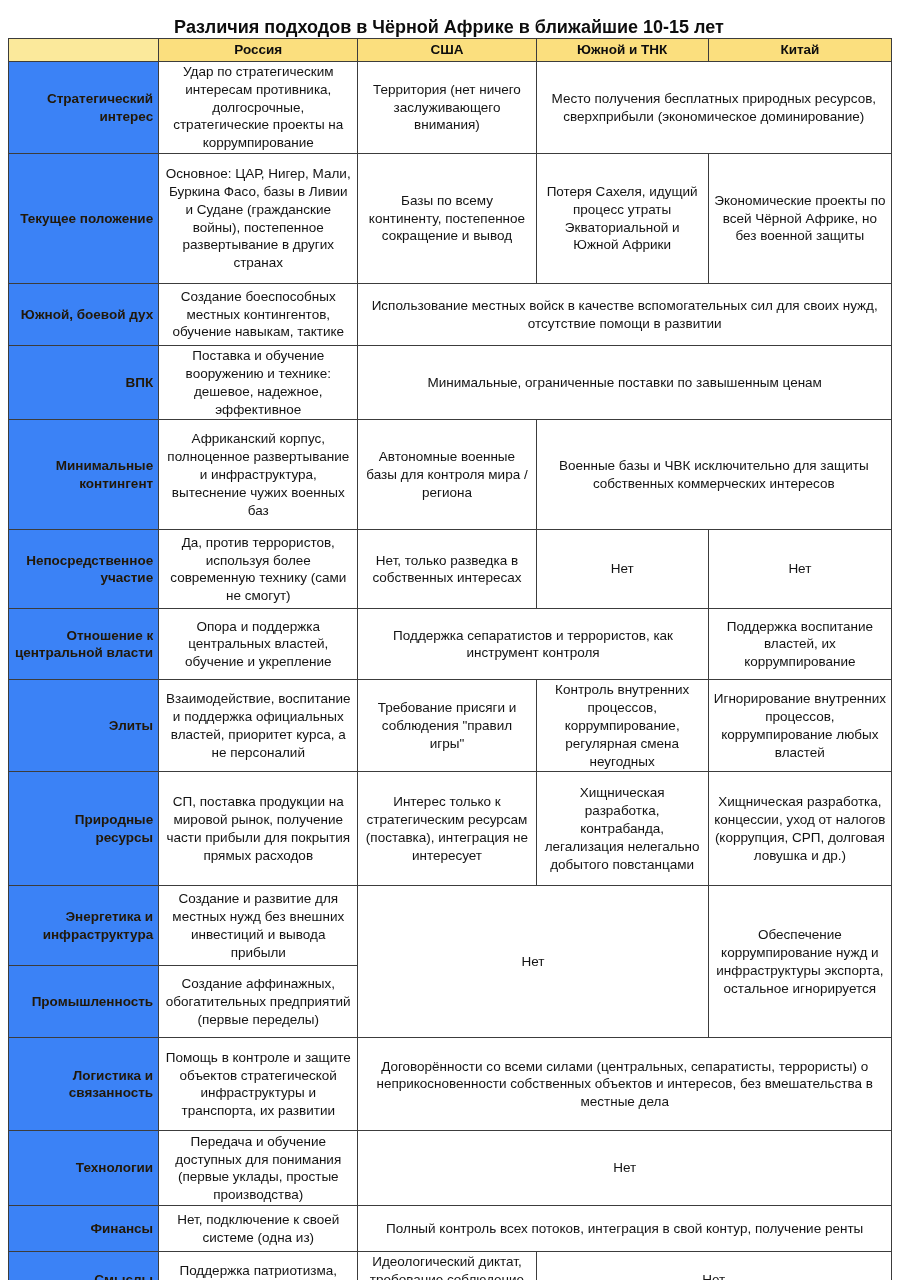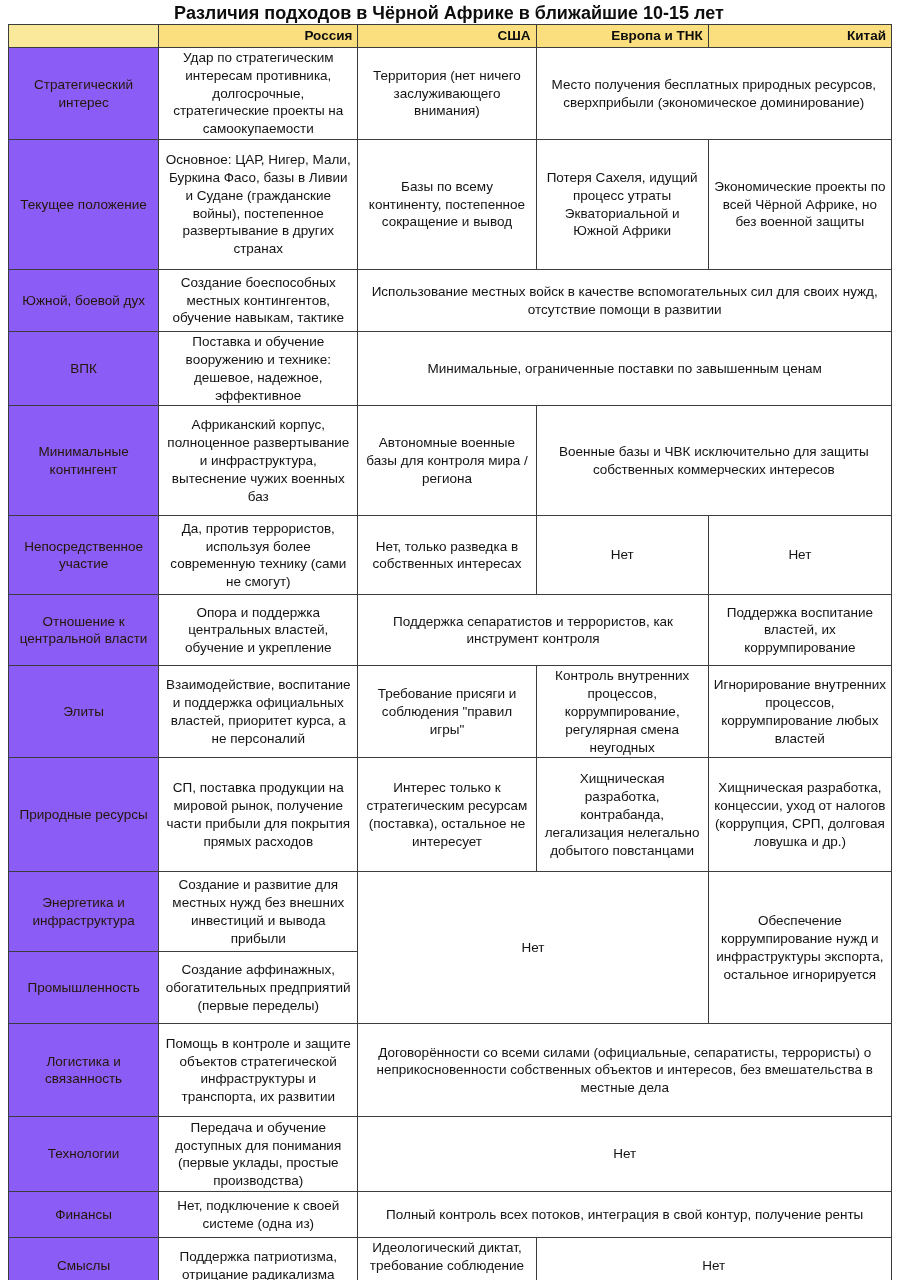--- a/index.html
+++ b/index.html
@@ -9,21 +9,21 @@
     font-family: "Liberation Sans", sans-serif;
     color: #111;
     overflow: hidden;
   }
   .page-title {
     width: 898px;
     text-align: center;
     font-size: 18px;
     font-weight: bold;
     color: #0d0d0d;
-    padding-top: 2px;
+    padding-top: 16px;
     height: 22px;
     line-height: 22px;
     letter-spacing: 0px;
   }
   table.compare {
     border-collapse: collapse;
     table-layout: fixed;
     margin-left: 8px;
     width: 884px;
   }
@@ -32,31 +32,31 @@
     vertical-align: middle;
     padding: 1px 5px;
     font-size: 13.5px;
     line-height: 1.32;
     word-wrap: break-word;
   }
   thead th {
     background: #fbdf7e;
     font-weight: bold;
     font-size: 14.5px;
-    text-align: right;
+    text-align: center;
     color: #0d0d0d;
     height: 20px;
     padding: 0 2px;
     margin-top: 35px;
   }
   th.rowlabel {
-    background: #8b5cf6;
-    font-weight: normal;
+    background: #3b82f6;
+    font-weight: bold;
     font-size: 14.5px;
-    text-align: center;
+    text-align: right;
     color: #221808;
     line-height: 1.25;
   }
   th.corner { background: #fbe99b; }
   td.cell {
     background: #ffffff;
     text-align: center;
     color: #131313;
   }
 </style>
@@ -71,28 +71,28 @@
       <col style="width:199px">
       <col style="width:178px">
     <col style="width:172px">
       <col style="width:183px">
   </colgroup>
   <thead>
     <tr style="height:22px">
       <th class="corner"></th>
       <th>Россия</th>
       <th>США</th>
-      <th>Европа и ТНК</th>
+      <th>Южной и ТНК</th>
       <th>Китай</th>
     </tr>
   </thead>
   <tbody>
     <tr style="height:88px">
       <th class="rowlabel">Стратегический интерес</th>
-      <td class="cell">Удар по стратегическим интересам противника, долгосрочные, стратегические проекты на самоокупаемости</td>
+      <td class="cell">Удар по стратегическим интересам противника, долгосрочные, стратегические проекты на коррумпирование</td>
       <td class="cell">Территория (нет ничего заслуживающего внимания)</td>
       <td class="cell" colspan="2">Место получения бесплатных природных ресурсов, сверхприбыли (экономическое доминирование)</td>
     </tr>
     <tr style="height:130px">
       <th class="rowlabel">Текущее положение</th>
       <td class="cell">Основное: ЦАР, Нигер, Мали, Буркина Фасо, базы в Ливии и Судане (гражданские войны), постепенное развертывание в других странах</td>
       <td class="cell">Базы по всему континенту, постепенное сокращение и вывод</td>
       <td class="cell">Потеря Сахеля, идущий процесс утраты Экваториальной и Южной Африки</td>
       <td class="cell">Экономические проекты по всей Чёрной Африке, но без военной защиты</td>
     </tr>
@@ -128,38 +128,38 @@
     <tr style="height:89px">
       <th class="rowlabel">Элиты</th>
       <td class="cell">Взаимодействие, воспитание и поддержка официальных властей, приоритет курса, а не персоналий</td>
       <td class="cell">Требование присяги и соблюдения "правил игры"</td>
       <td class="cell">Контроль внутренних процессов, коррумпирование, регулярная смена неугодных</td>
       <td class="cell">Игнорирование внутренних процессов, коррумпирование любых властей</td>
     </tr>
     <tr style="height:114px">
       <th class="rowlabel">Природные ресурсы</th>
       <td class="cell">СП, поставка продукции на мировой рынок, получение части прибыли для покрытия прямых расходов</td>
-      <td class="cell">Интерес только к стратегическим ресурсам (поставка), остальное не интересует</td>
+      <td class="cell">Интерес только к стратегическим ресурсам (поставка), интеграция не интересует</td>
       <td class="cell">Хищническая разработка, контрабанда, легализация нелегально добытого повстанцами</td>
       <td class="cell">Хищническая разработка, концессии, уход от налогов (коррупция, СРП, долговая ловушка и др.)</td>
     </tr>
     <tr style="height:80px">
       <th class="rowlabel">Энергетика и инфраструктура</th>
       <td class="cell">Создание и развитие для местных нужд без внешних инвестиций и вывода прибыли</td>
       <td class="cell" colspan="2" rowspan="2">Нет</td>
       <td class="cell" rowspan="2">Обеспечение коррумпирование нужд и инфраструктуры экспорта, остальное игнорируется</td>
     </tr>
     <tr style="height:72px">
       <th class="rowlabel">Промышленность</th>
       <td class="cell">Создание аффинажных, обогатительных предприятий (первые переделы)</td>
     </tr>
     <tr style="height:93px">
       <th class="rowlabel">Логистика и связанность</th>
       <td class="cell">Помощь в контроле и защите объектов стратегической инфраструктуры и транспорта, их развитии</td>
-      <td class="cell" colspan="3">Договорённости со всеми силами (официальные, сепаратисты, террористы) о неприкосновенности собственных объектов и интересов, без вмешательства в местные дела</td>
+      <td class="cell" colspan="3">Договорённости со всеми силами (центральных, сепаратисты, террористы) о неприкосновенности собственных объектов и интересов, без вмешательства в местные дела</td>
     </tr>
     <tr style="height:75px">
       <th class="rowlabel">Технологии</th>
       <td class="cell">Передача и обучение доступных для понимания (первые уклады, простые производства)</td>
       <td class="cell" colspan="3">Нет</td>
     </tr>
     <tr style="height:46px">
       <th class="rowlabel">Финансы</th>
       <td class="cell">Нет, подключение к своей системе (одна из)</td>
       <td class="cell" colspan="3">Полный контроль всех потоков, интеграция в свой контур, получение ренты</td>

